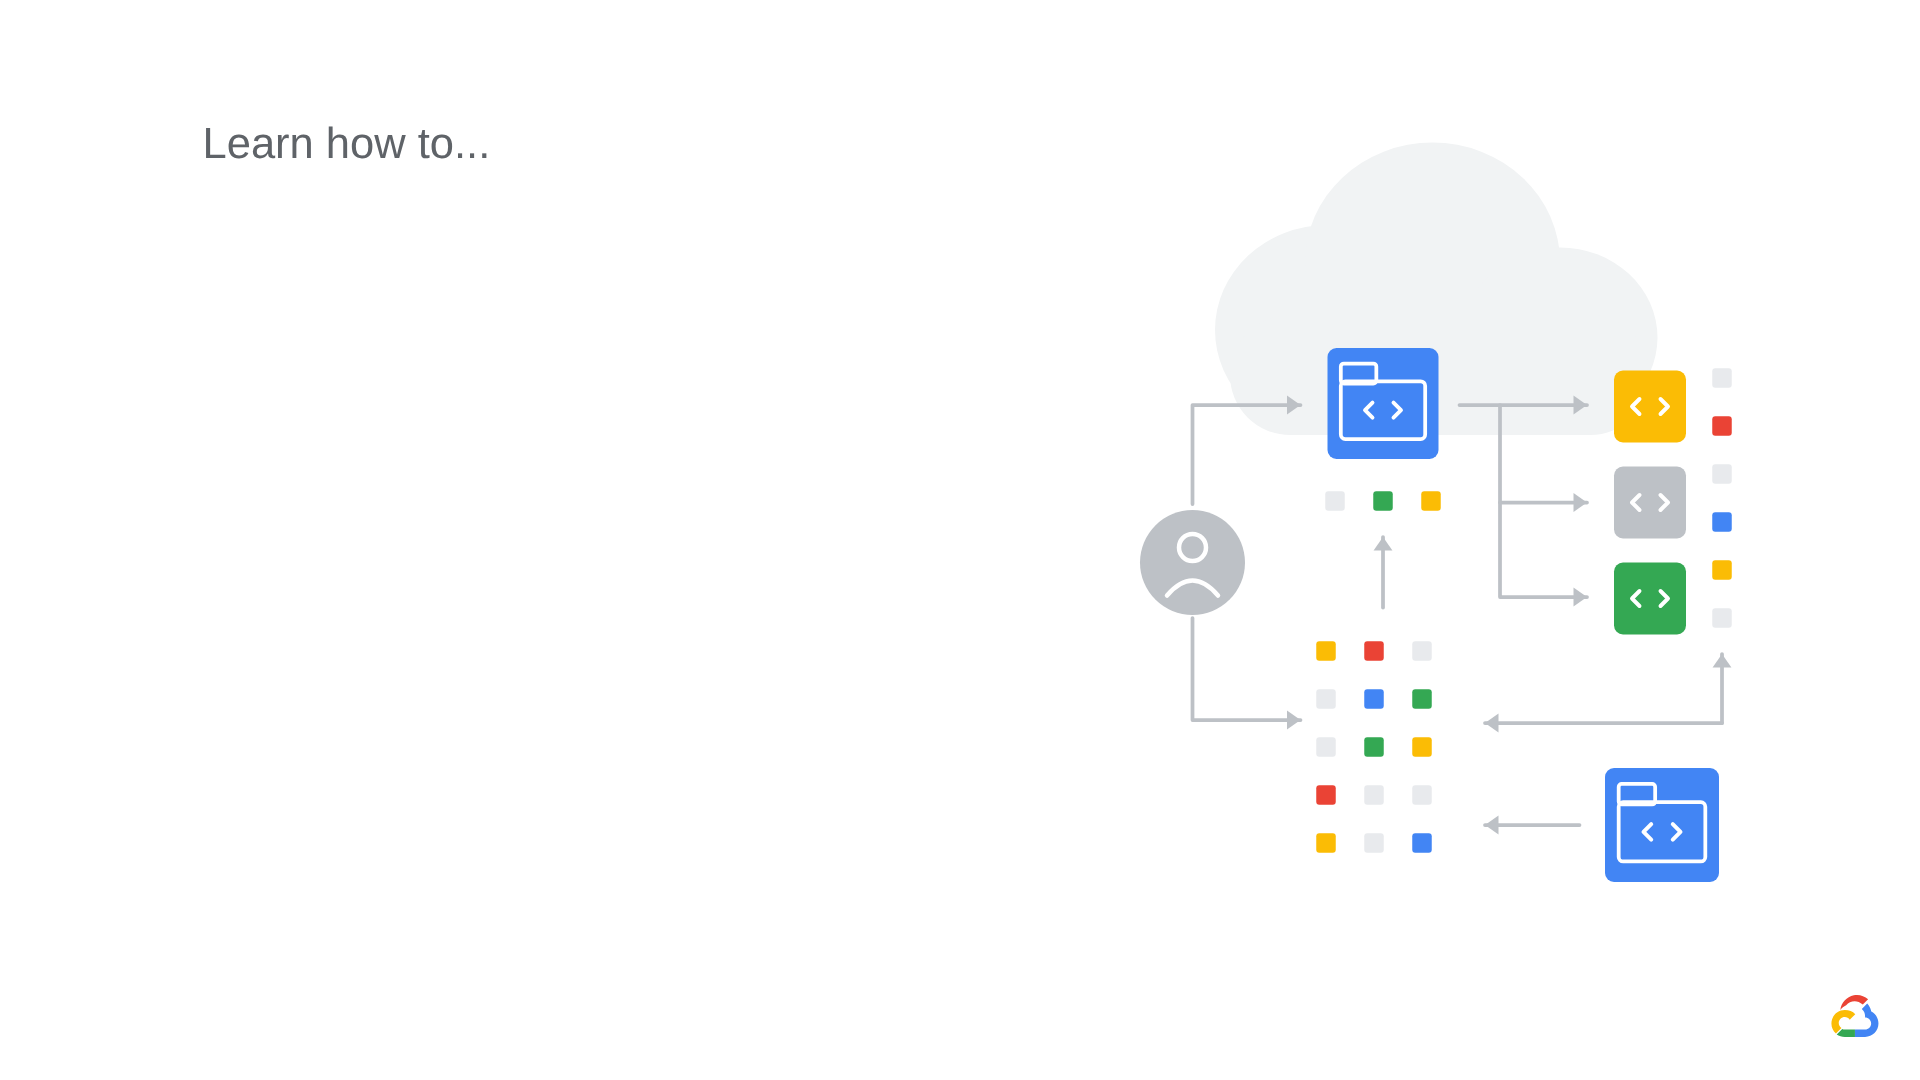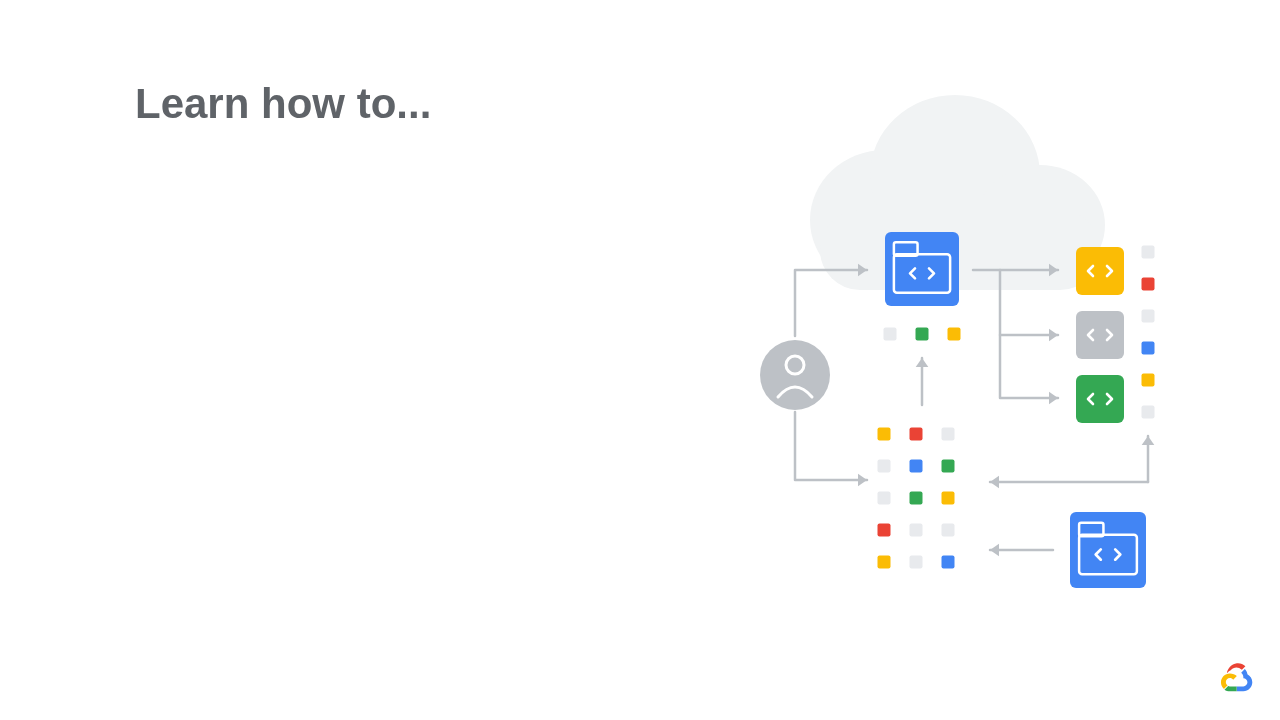--- a/index.html
+++ b/index.html
@@ -9,22 +9,22 @@
     height: 720px;
     background: #ffffff;
     font-family: "Google Sans", "Product Sans", "Helvetica Neue", Arial, sans-serif;
     overflow: hidden;
     position: relative;
   }
   .title {
     position: absolute;
     left: 135px;
     top: 80px;
-    font-size: 42px;
-    font-weight: 700;
+    font-size: 29px;
+    font-weight: 400;
     color: #5f6368;
     letter-spacing: 0px;
   }
   .diagram {
     position: absolute;
     left: 0;
     top: 0;
     width: 1280px;
     height: 720px;
   }

